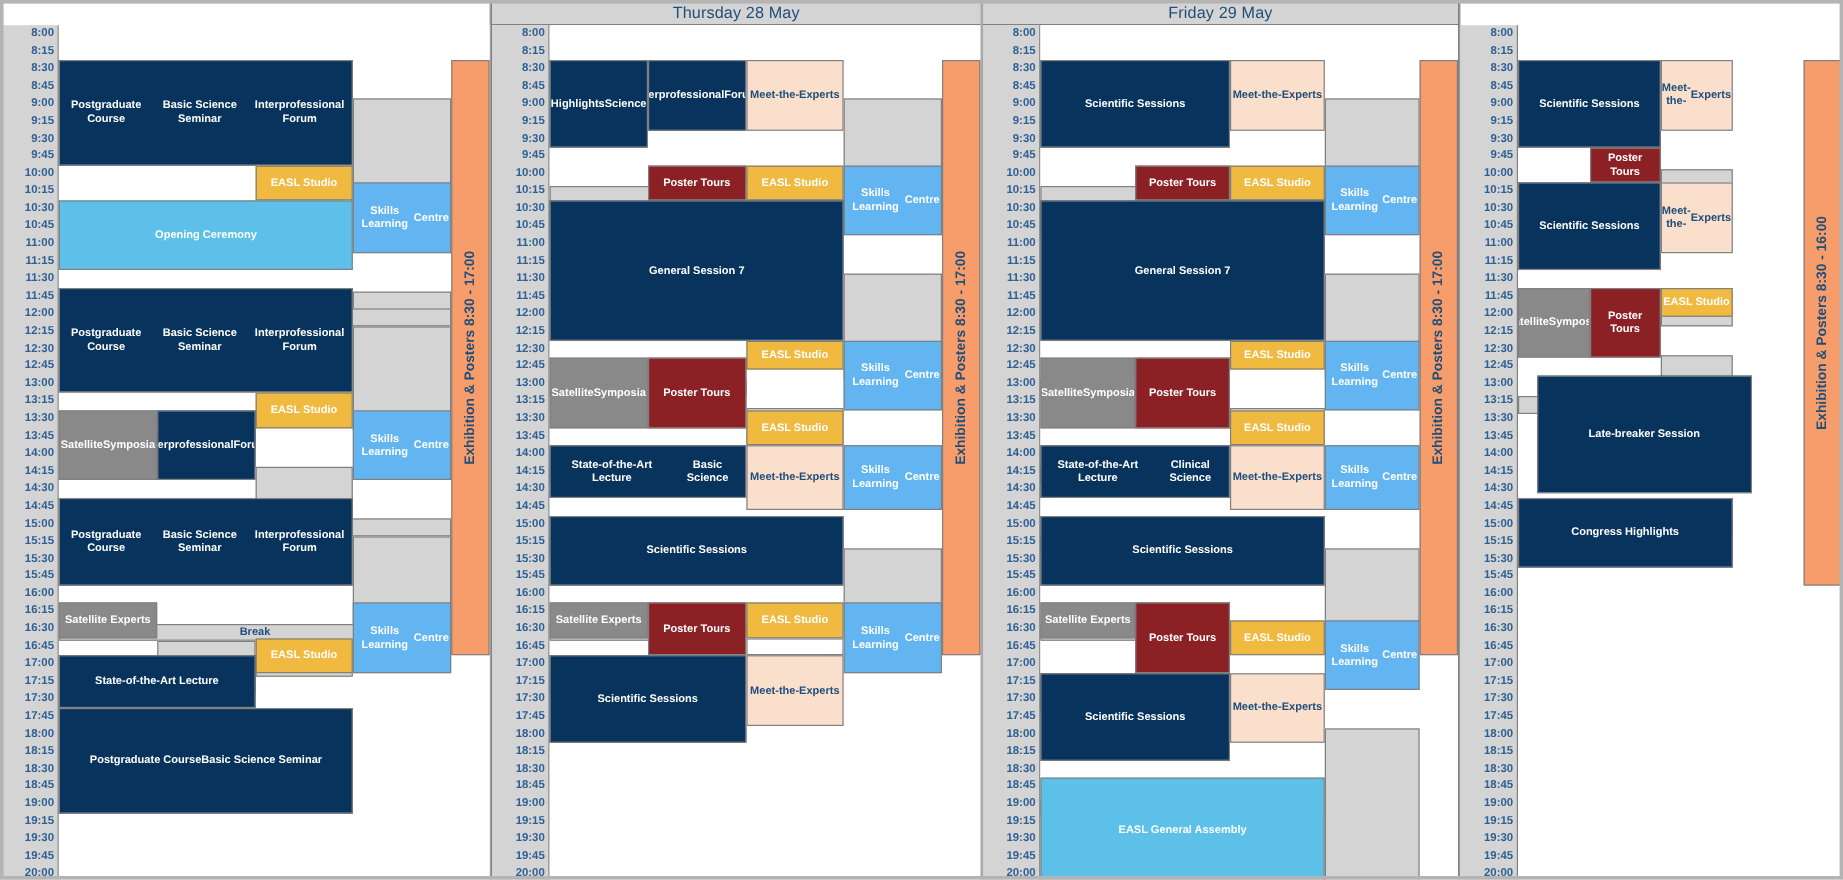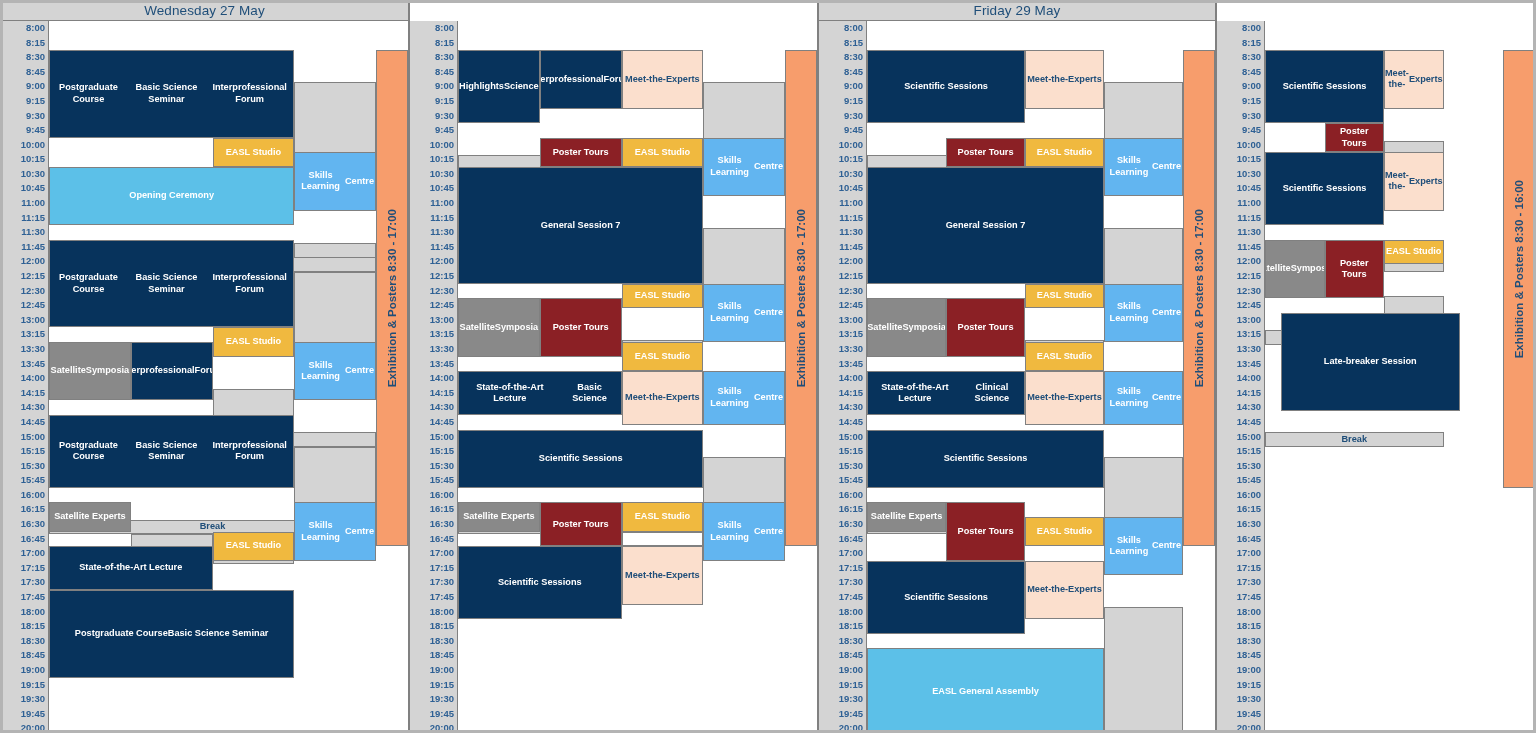--- a/index.html
+++ b/index.html
@@ -84,21 +84,20 @@
     position:absolute; left:0; top:0; width:1536px; height:733px;
     border:3px solid #b4b4b4;
     pointer-events:none;
   }
 </style>
 </head>
 <body>
 
 <div id="sched">
     <div class="day" style="left: 0px; width: 409px;">
-      <div class="day-header">Wednesday 27 May</div>
       <div class="timecol">
         <div class="tlabel" style="top: 1px;">8:00</div>
         <div class="tlabel" style="top: 15.5902px;">8:15</div>
         <div class="tlabel" style="top: 30.1803px;">8:30</div>
         <div class="tlabel" style="top: 44.7705px;">8:45</div>
         <div class="tlabel" style="top: 59.3607px;">9:00</div>
         <div class="tlabel" style="top: 73.9508px;">9:15</div>
         <div class="tlabel" style="top: 88.541px;">9:30</div>
         <div class="tlabel" style="top: 103.131px;">9:45</div>
         <div class="tlabel" style="top: 117.721px;">10:00</div>
@@ -236,20 +235,21 @@
         <div class="blk c-navy" style="top: 569.016px; height: 87.541px; left: 0px; width: 245.25px;">
           <div>Postgraduate Course</div>
           <div>Basic Science Seminar</div>
         </div>
         <div class="exhib" style="left: 327px; width: 32px; top: 29.1803px; height: 496.066px;">
           <span>Exhibition &amp; Posters 8:30 - 17:00</span>
         </div>
       </div>
     </div>
     <div class="day" style="left: 409px; width: 409px;">
+      <div class="day-header">Thursday 28 May</div>
       <div class="timecol">
         <div class="tlabel" style="top: 1px;">8:00</div>
         <div class="tlabel" style="top: 15.5902px;">8:15</div>
         <div class="tlabel" style="top: 30.1803px;">8:30</div>
         <div class="tlabel" style="top: 44.7705px;">8:45</div>
         <div class="tlabel" style="top: 59.3607px;">9:00</div>
         <div class="tlabel" style="top: 73.9508px;">9:15</div>
         <div class="tlabel" style="top: 88.541px;">9:30</div>
         <div class="tlabel" style="top: 103.131px;">9:45</div>
         <div class="tlabel" style="top: 117.721px;">10:00</div>
@@ -698,19 +698,22 @@
         </div>
         <div class="blk c-grey" style="top: 277.213px; height: 14.5902px; left: 0px; width: 178.5px;">
           <div>Break</div>
         </div>
         <div class="blk c-navy" style="top: 291.803px; height: 98px; left: 16px; width: 178.5px;">
           <div>Late-breaker Session</div>
         </div>
         <div class="blk c-grey" style="top: 379.344px; height: 14.5902px; left: 0px; width: 178.5px;">
           <div>Break</div>
         </div>
+        <div class="blk c-navy" style="top: 393.934px; height: 58.3607px; left: 0px; width: 178.5px;">
+          <div>Congress Highlights</div>
+        </div>
         <div class="exhib" style="left: 238px; width: 32px; top: 29.1803px; height: 437.705px;">
           <span>Exhibition &amp; Posters 8:30 - 16:00</span>
         </div>
       </div>
     </div>
   </div>
 <div class="frame"></div>
 
 </body></html>

